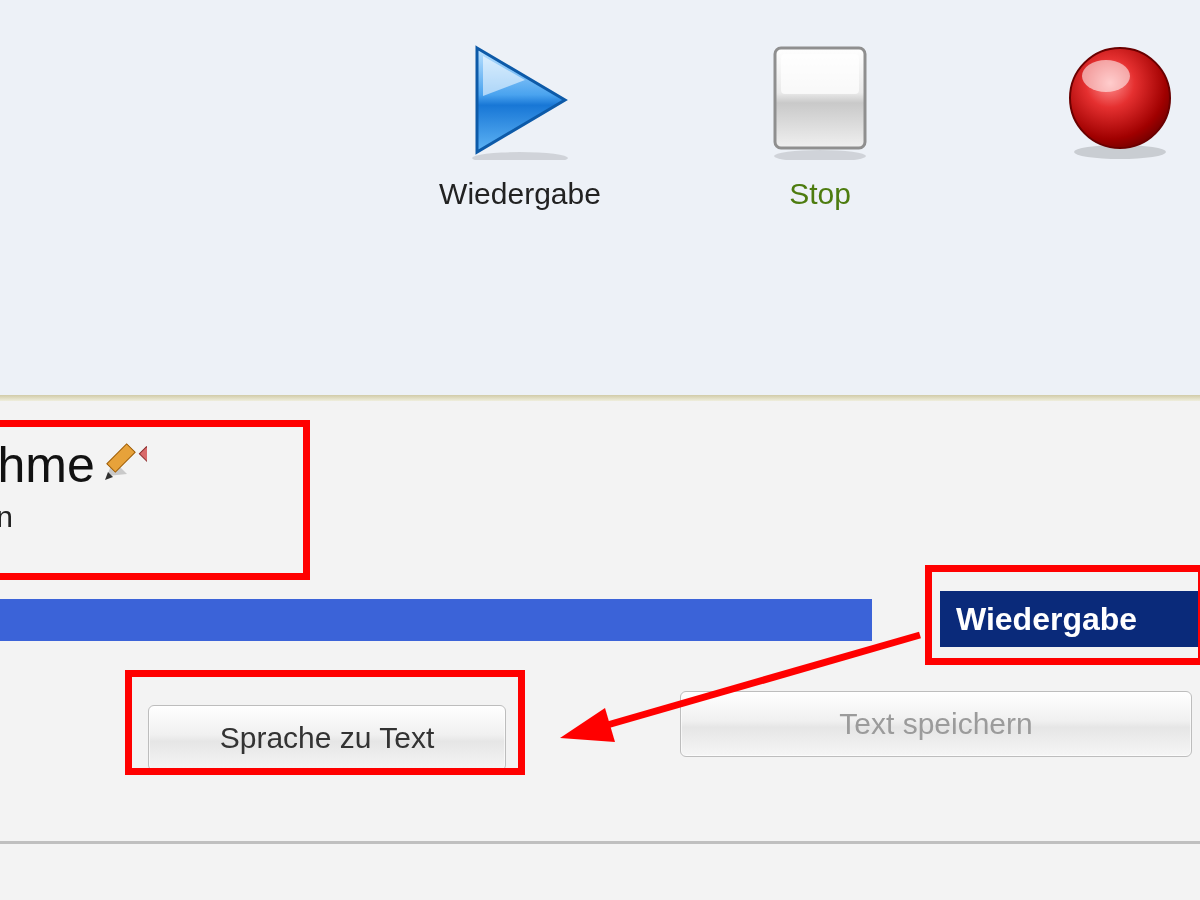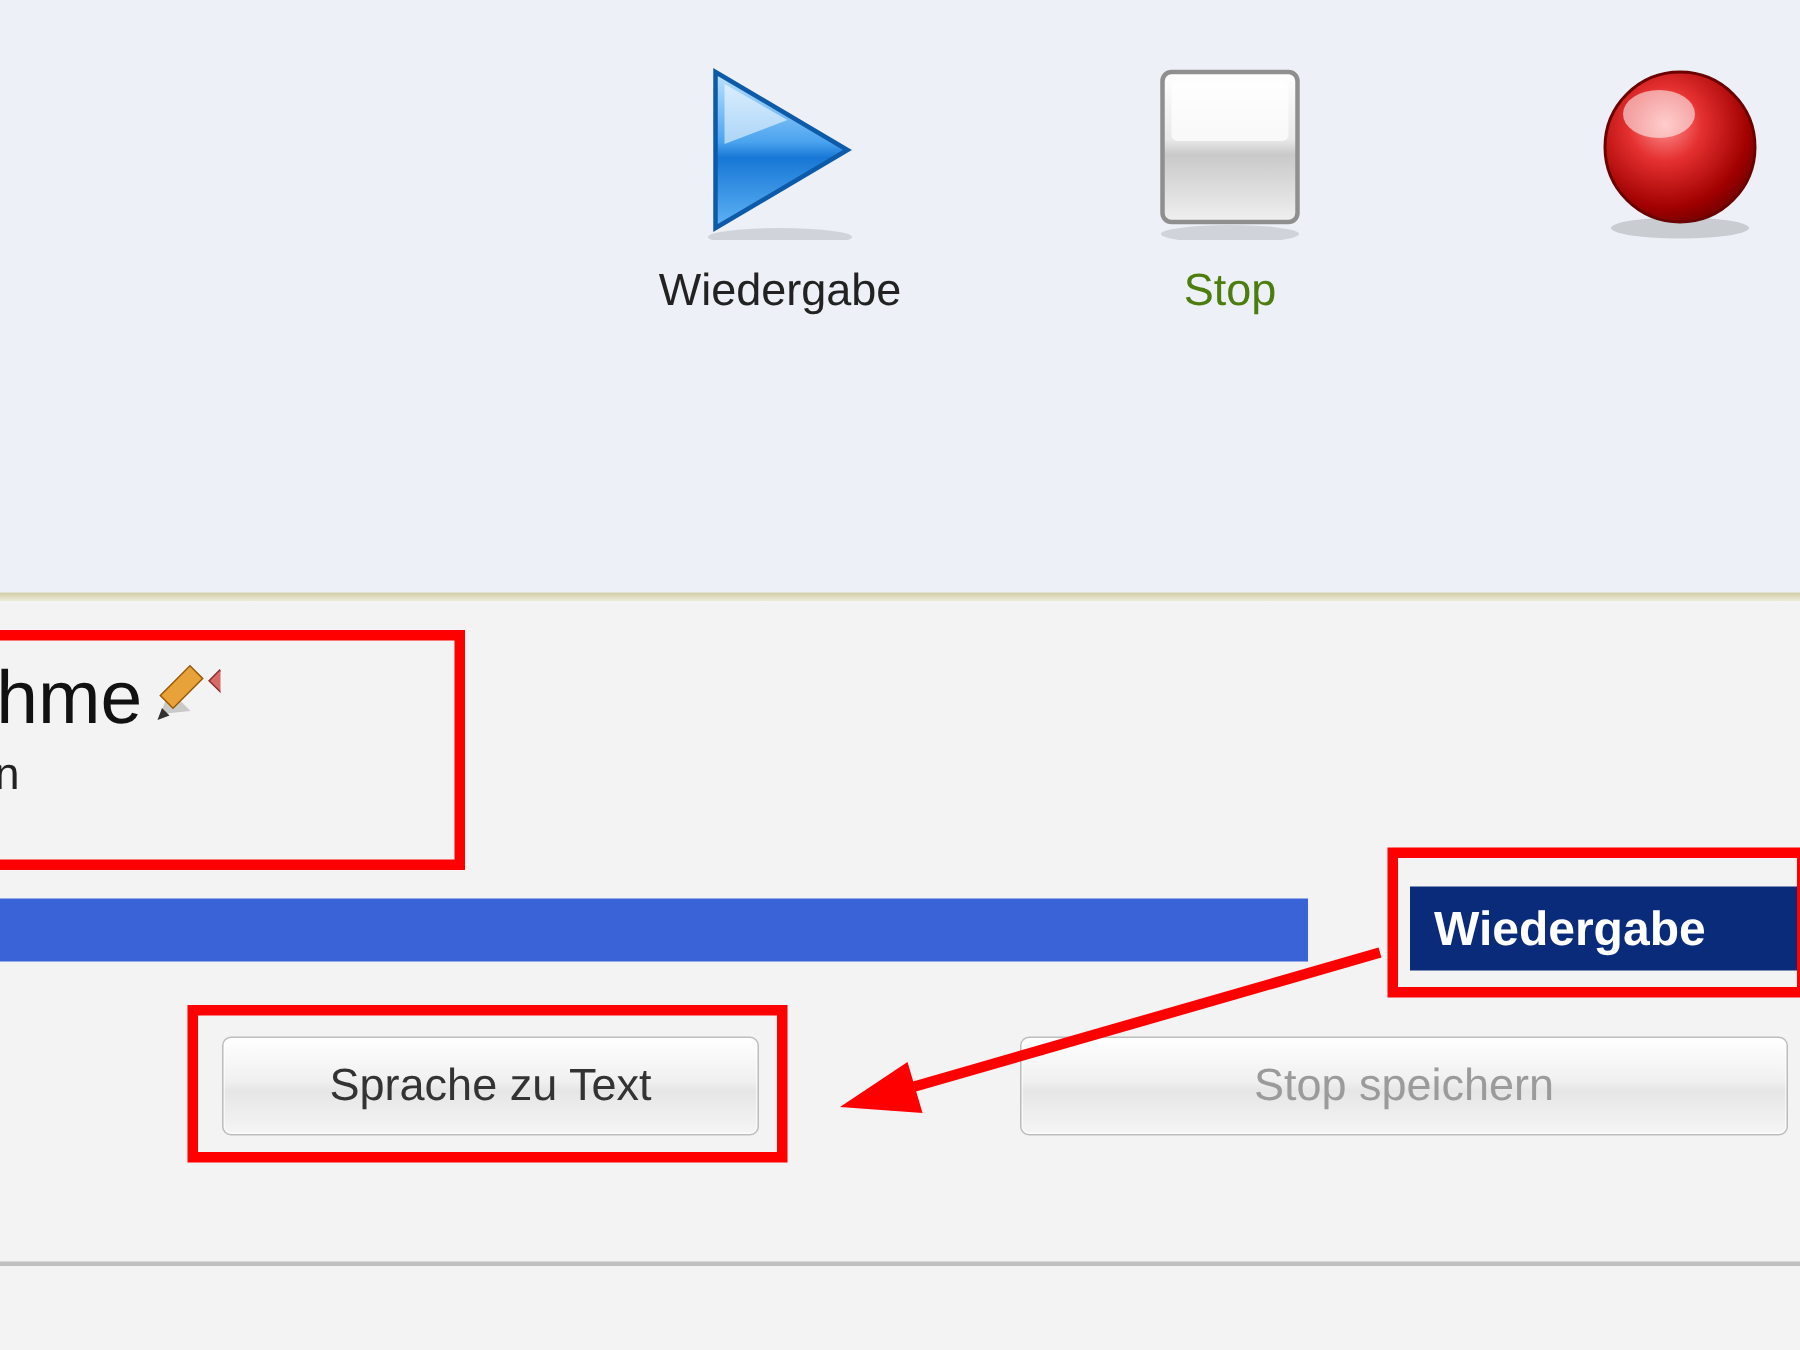--- a/index.html
+++ b/index.html
@@ -120,21 +120,21 @@
     border: 1px solid #bdbdbd;
     border-radius: 6px;
     font-size: 30px;
     color: #333;
     display: flex;
     align-items: center;
     justify-content: center;
     box-shadow: 0 0 0 1px rgba(255,255,255,.6) inset;
   }
   .btn3d.disabled { color: #9b9b9b; }
-  #btn-speech { left: 148px; top: 290px; width: 356px; }
+  #btn-speech { left: 148px; top: 304px; width: 356px; }
   #btn-save   { left: 680px; top: 290px; width: 510px; }
 
   .bottom-rule {
     position: absolute;
     left: 0;
     top: 440px;
     width: 1200px;
     height: 3px;
     background: #bfbfbf;
   }
@@ -247,21 +247,21 @@
 
   <div class="transcribe-btn">
     <span>Wiedergabe</span>
   </div>
 
   <div id="btn-speech" class="btn3d">
     <span>Sprache zu Text</span>
   </div>
 
   <div id="btn-save" class="btn3d disabled">
-    <span>Stop speichern</span>
+    <span>Text speichern</span>
   </div>
 
   <div class="bottom-rule"></div>
 </div>
 
 <div id="hl-title" class="hilite"></div>
 <div id="hl-trans" class="hilite"></div>
 <div id="hl-speech" class="hilite"></div>
 
 <svg class="arrow" viewBox="0 0 390 130">

